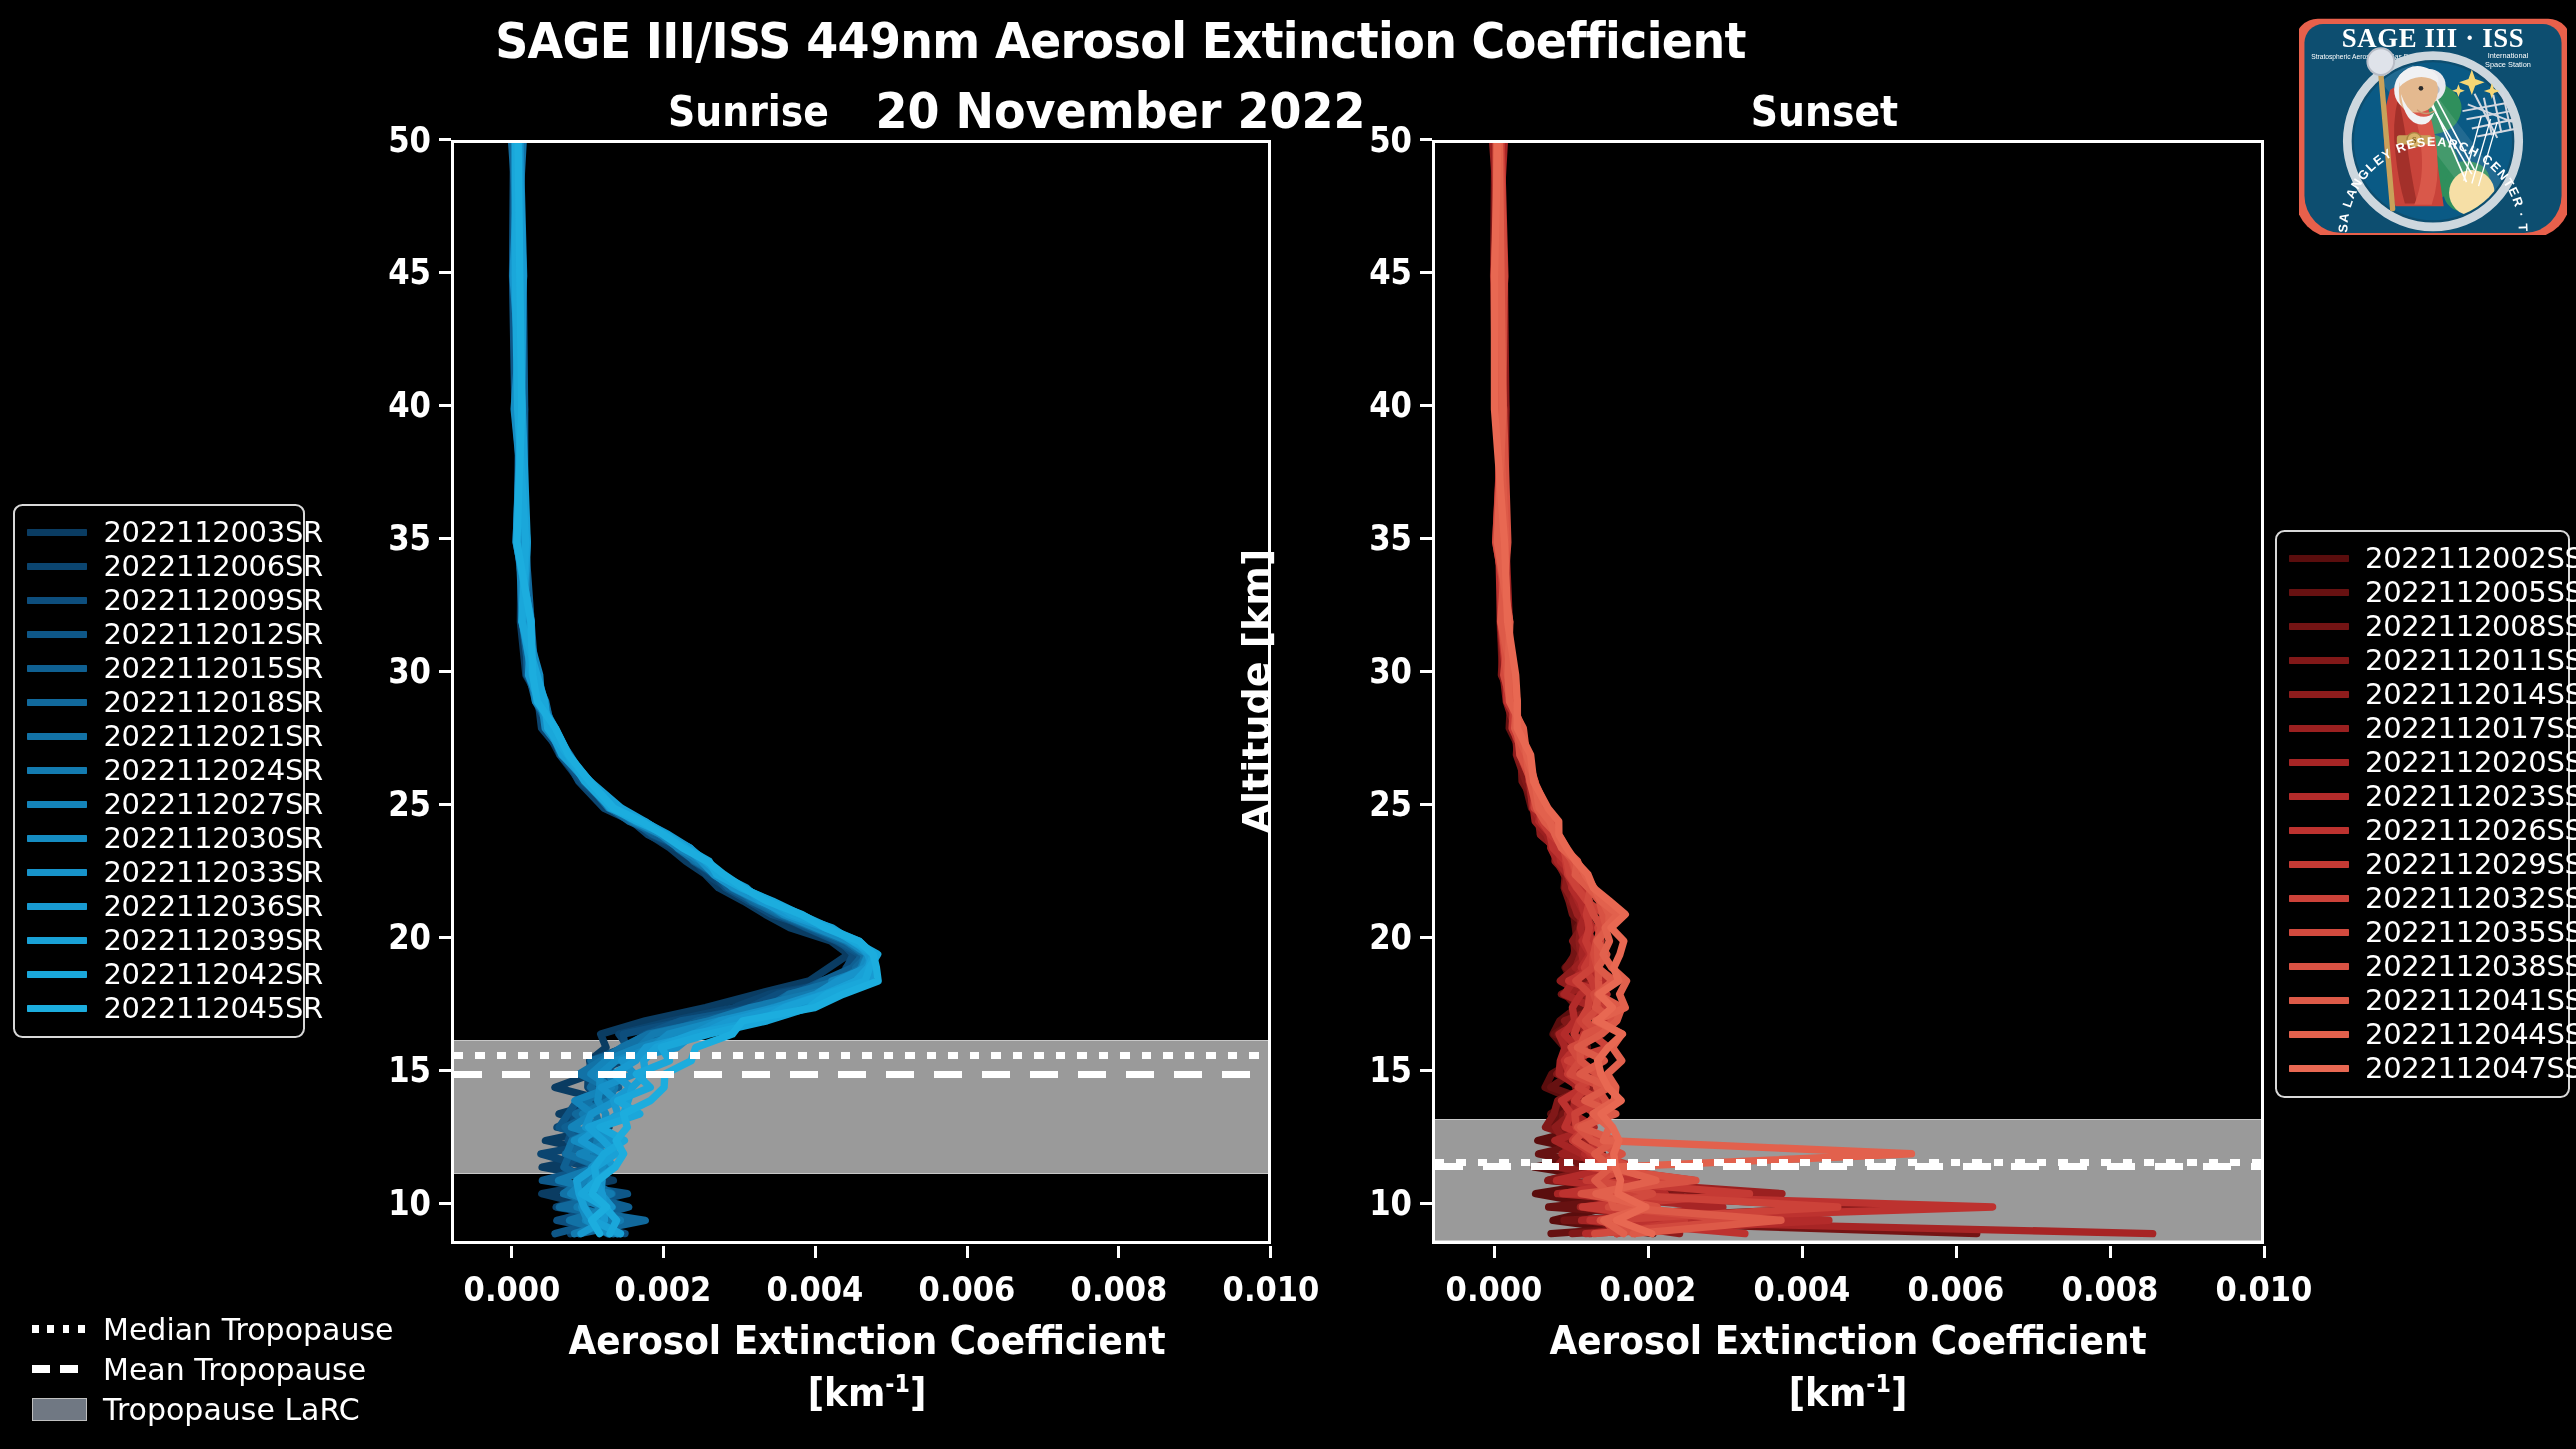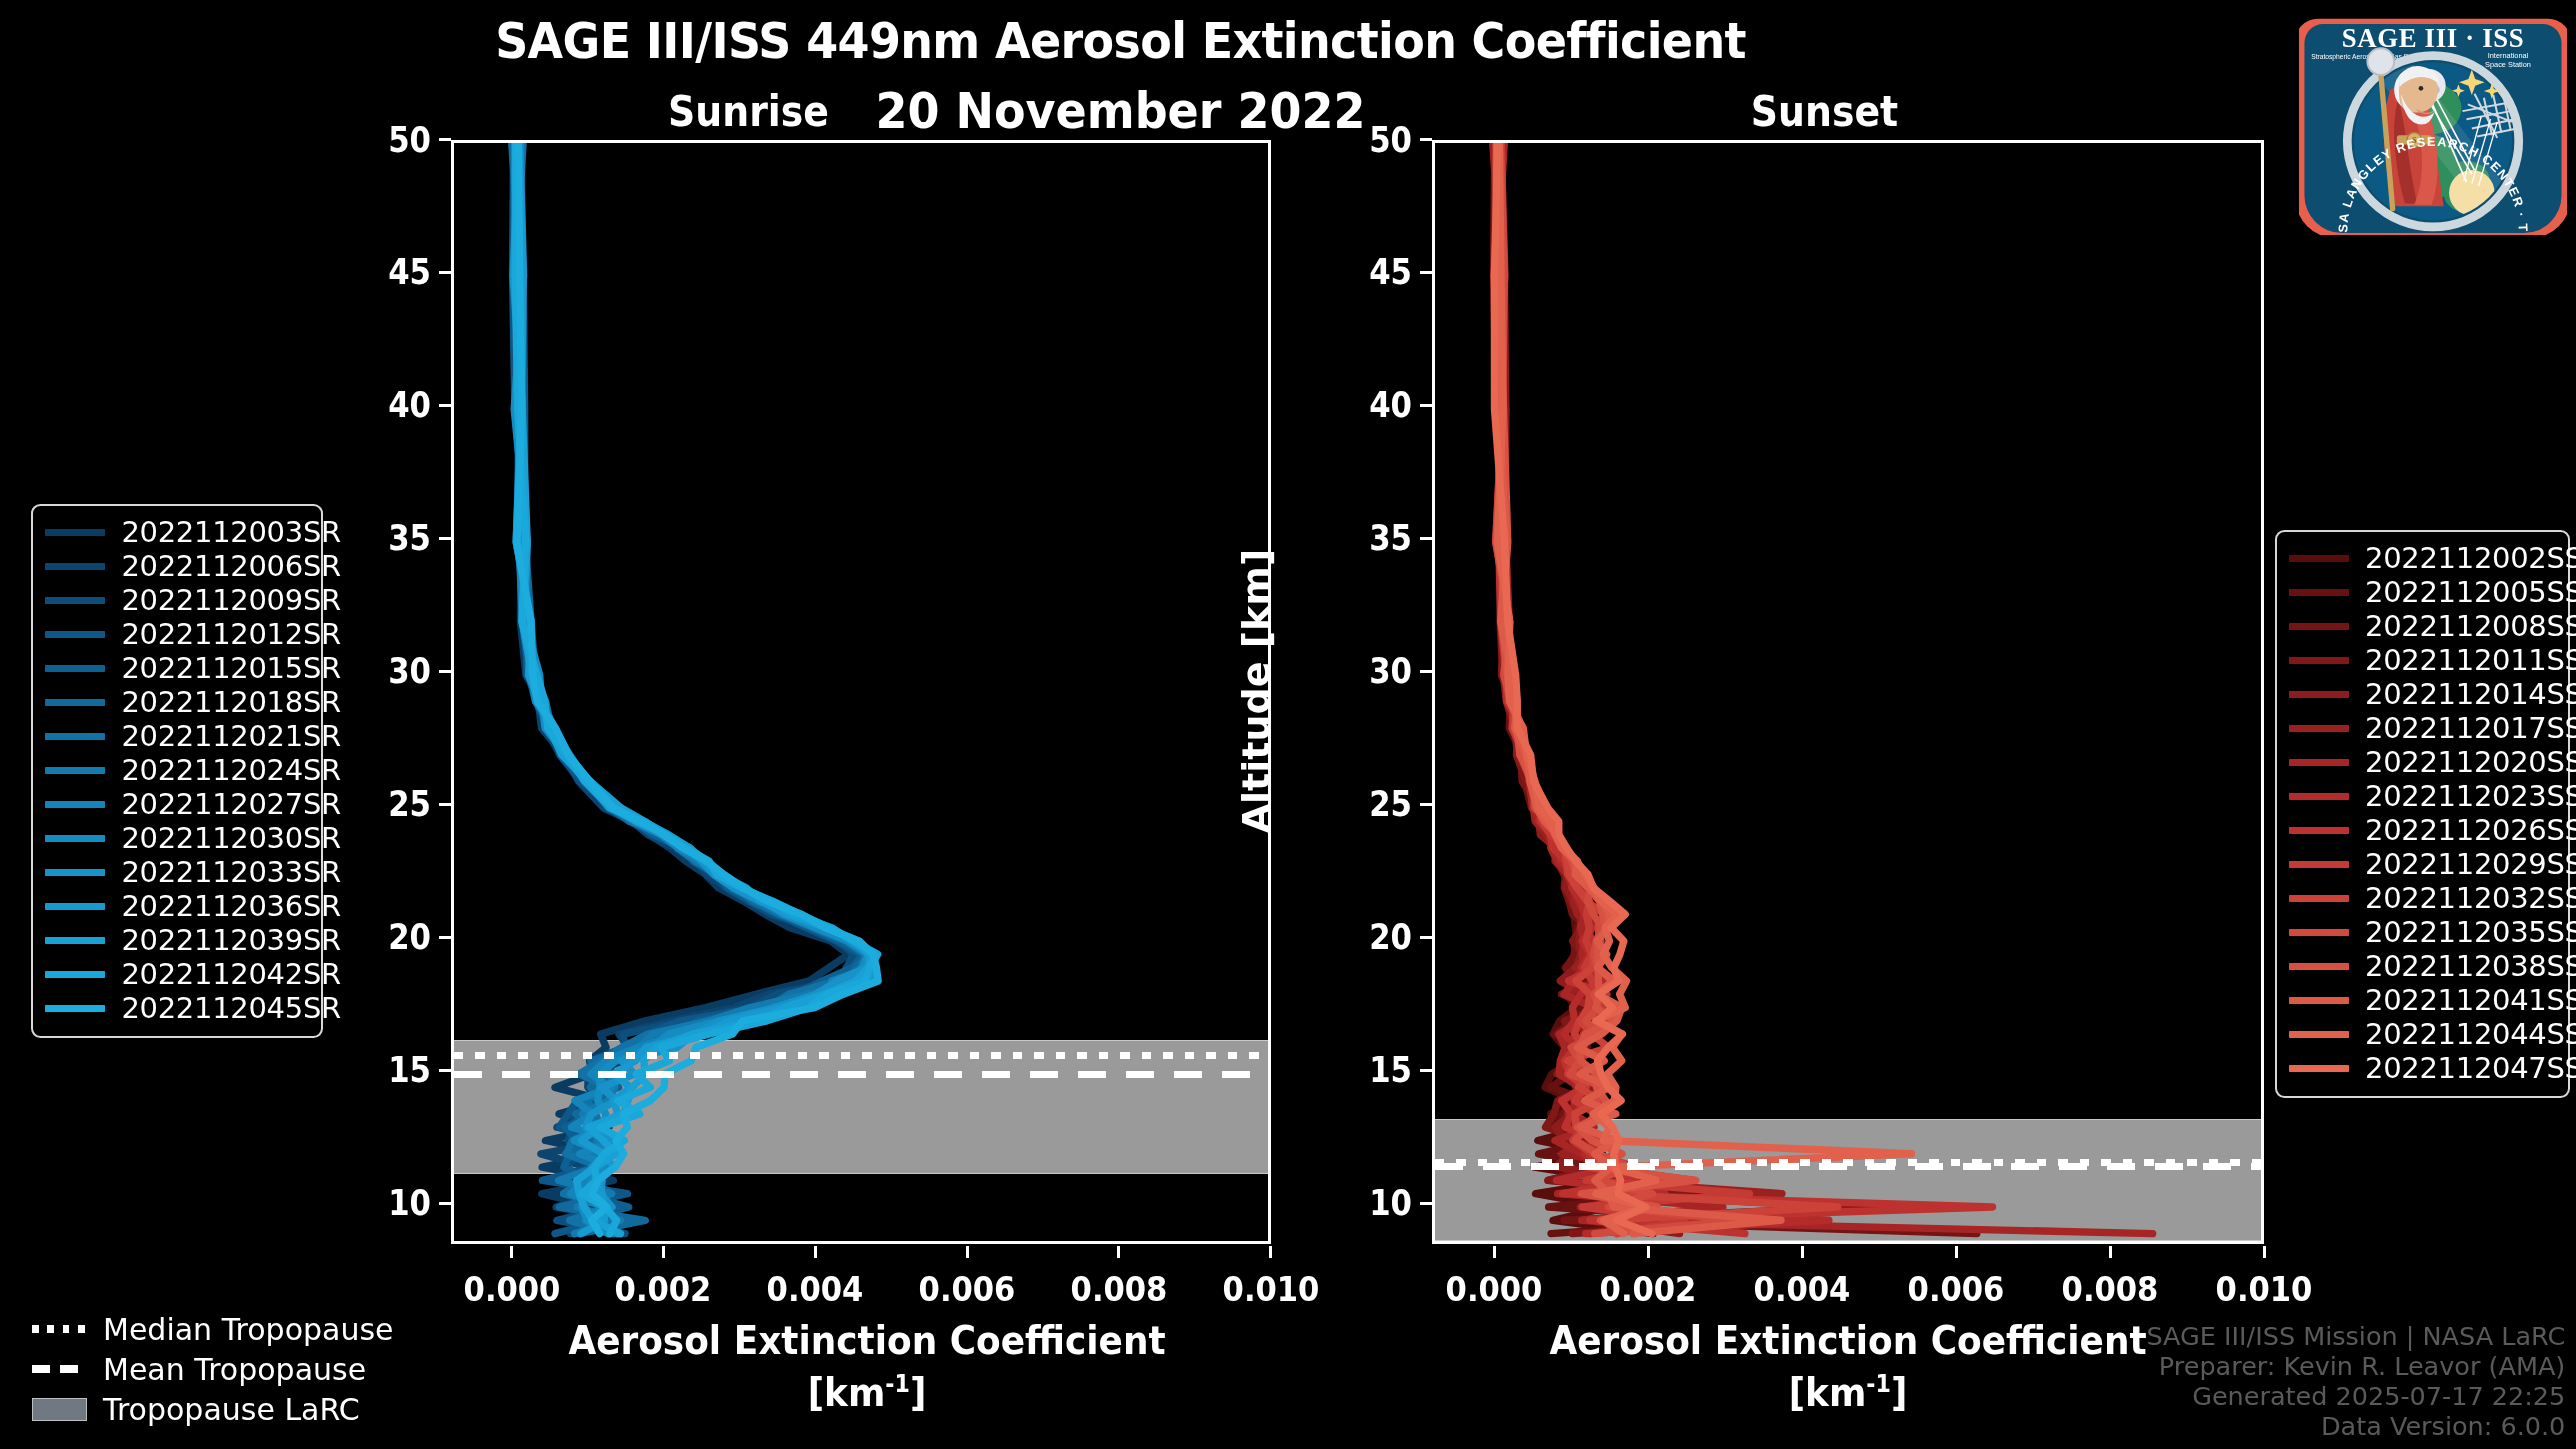--- a/index.html
+++ b/index.html
@@ -105,21 +105,21 @@
   .xunit sup { font-size: 24px; vertical-align: super; }
 
   
   .event-legend {
     position: absolute;
     border: 2px solid #d8d8d8;
     border-radius: 9.4px;
     background: #000;
     padding: 9.4px 12px 10.7px 12px;
   }
-  #legend-left  { left: 13.4px;  top: 504px; width: 292px; margin-left: 18px; }
+  #legend-left  { left: 13.4px;  top: 504px; width: 292px; }
   #legend-right { left: 2275px; top: 530px; width: 295px; }
   .legend-row { display: flex; align-items: center; height: 34px; }
   .legend-swatch { width: 60px; height: 7.4px; flex: 0 0 60px; border-radius: 0.7px; }
   .legend-text {
     margin-left: 16px;
     font-family: "DejaVu Sans", sans-serif;
     font-size: 29px; color: #fff; white-space: nowrap;
     letter-spacing: -0.3px;
   }
 
@@ -426,26 +426,20 @@
       <div class="key-row">
         <span class="key-mark key-dashed"></span>
         <span class="key-text">Mean Tropopause</span>
       </div>
       <div class="key-row">
         <span class="key-mark key-swatch"></span>
         <span class="key-text">Tropopause LaRC</span>
       </div>
     </div>
 
-  <div id="credits">
-    <div>SAGE III/ISS Mission | NASA LaRC</div>
-    <div>Preparer: Kevin R. Leavor (AMA)</div>
-    <div>Generated 2025-07-17 22:25</div>
-    <div>Data Version: 6.0.0</div>
-  </div>
 
   <svg id="mission-patch" viewBox="0 0 400 345">
     <defs>
       <clipPath id="patchClip">
           <path d="M28 28 h344 a30 30 0 0 1 30 30 v230 a60 60 0 0 1 -60 60 h-284 a60 60 0 0 1 -60 -60 v-230 a30 30 0 0 1 30 -30 z"></path>
         </clipPath>
       <clipPath id="globeClip">
           <circle cx="200" cy="205" r="118"></circle>
         </clipPath>
       <path id="ringPath" d="M 200 340 m -128 0 a 128 128 0 1 1 256 0"></path>

